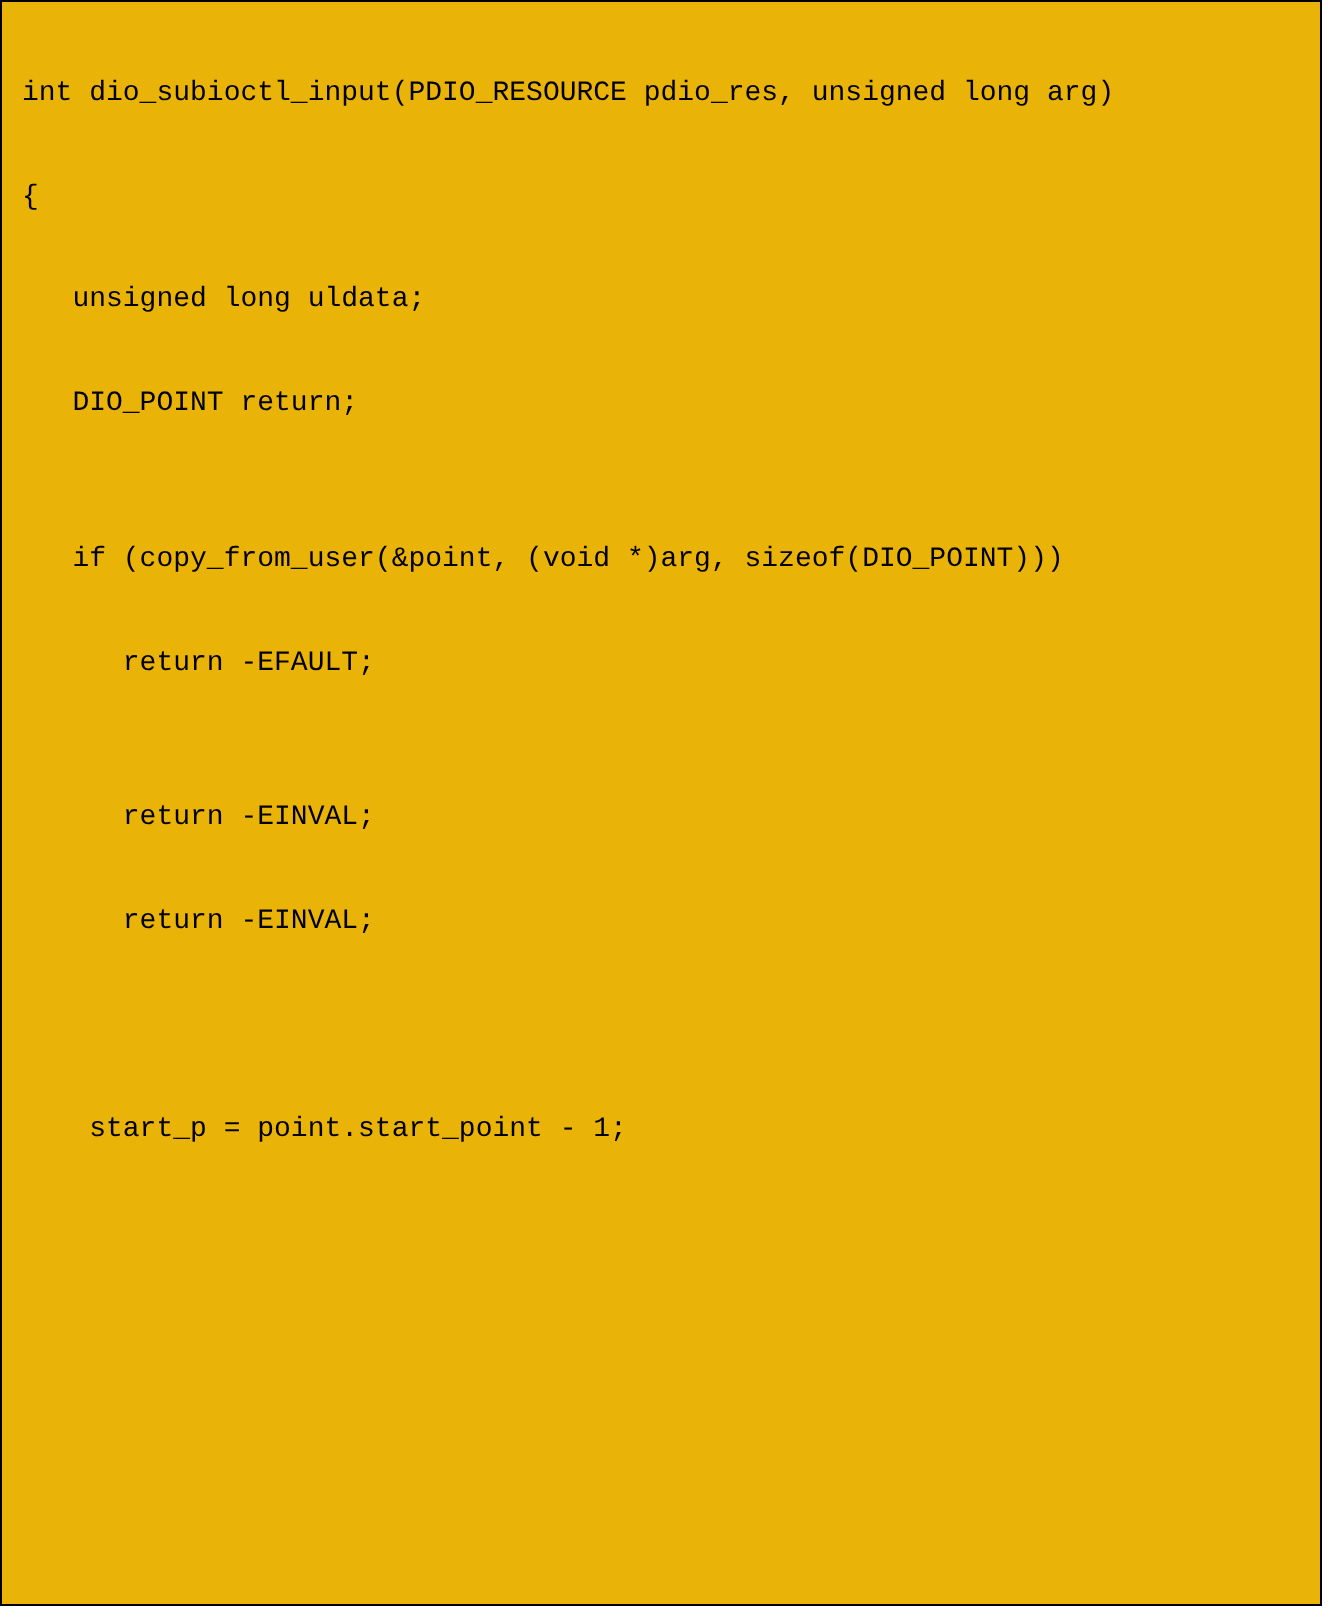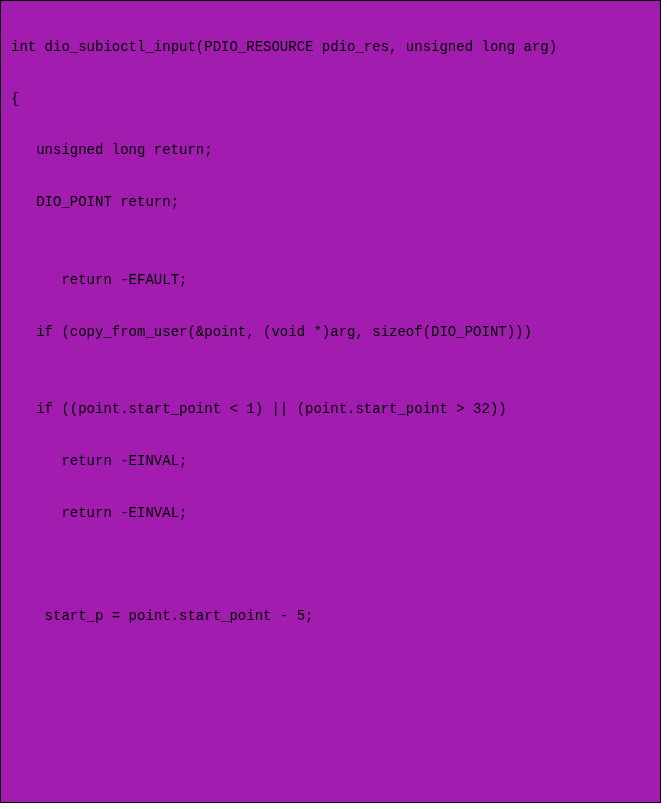--- a/index.html
+++ b/index.html
@@ -8,48 +8,47 @@
     background: #ffffff;
     font-family: "Courier New", Courier, monospace;
     font-size: 14px;
     line-height: 1.85;
     color: #000;
   }
   .code-box {
     width: 661px;
     height: 803px;
     border: 1px solid #000;
-    background: #a21caf;
+    background: #eab308;
     box-sizing: border-box;
     padding: 8px 10px;
     white-space: pre;
     overflow: hidden;
   }
   .code-line {
     display: block;
   }
 </style>
 </head>
 <body>
 
 <div class="code-box">
 <span class="code-line">int dio_subioctl_input(PDIO_RESOURCE pdio_res, unsigned long arg)</span>
 <span class="code-line">{</span>
-<span class="code-line">   unsigned long return;</span>
+<span class="code-line">   unsigned long uldata;</span>
 <span class="code-line">   DIO_POINT return;</span>
 <span class="code-line"></span>
+<span class="code-line">   if (copy_from_user(&amp;point, (void *)arg, sizeof(DIO_POINT)))</span>
 <span class="code-line">      return -EFAULT;</span>
-<span class="code-line">   if (copy_from_user(&amp;point, (void *)arg, sizeof(DIO_POINT)))</span>
 <span class="code-line"></span>
-<span class="code-line">   if ((point.start_point &lt; 1) || (point.start_point &gt; 32))</span>
 <span class="code-line">      return -EINVAL;</span>
 <span class="code-line">      return -EINVAL;</span>
 <span class="code-line"></span>
 <span class="code-line"></span>
-<span class="code-line">    start_p = point.start_point - 5;</span>
+<span class="code-line">    start_p = point.start_point - 1;</span>
 <span class="code-line"></span>
 
 
 <span class="code-line"></span>
 
 
 <span class="code-line"></span>
 
 
 </div>

